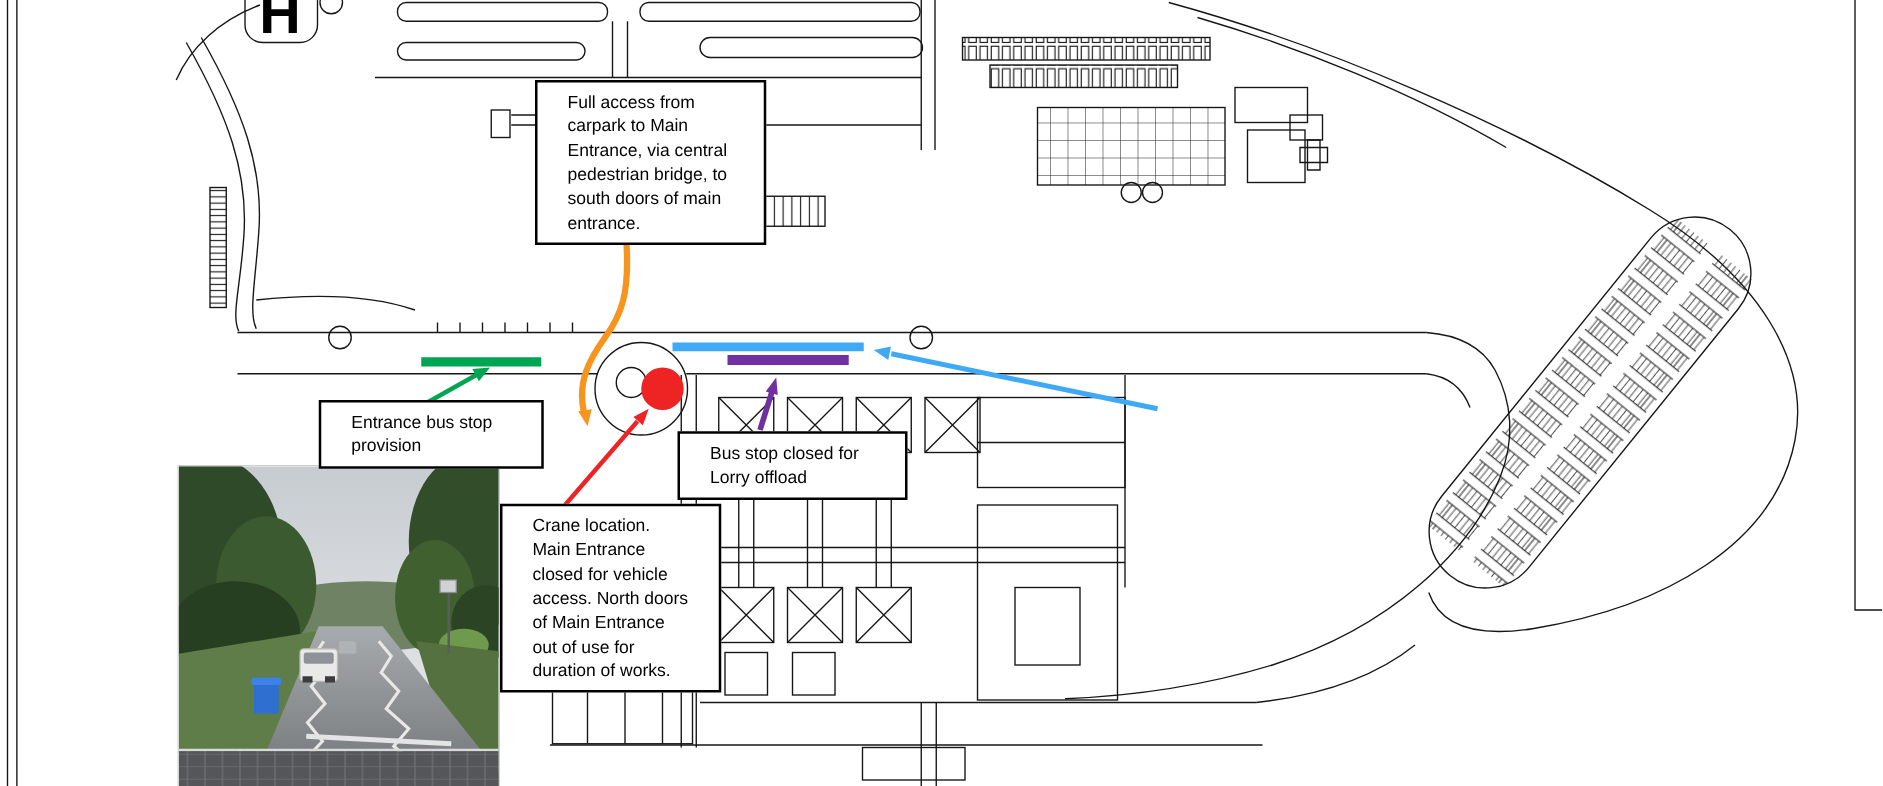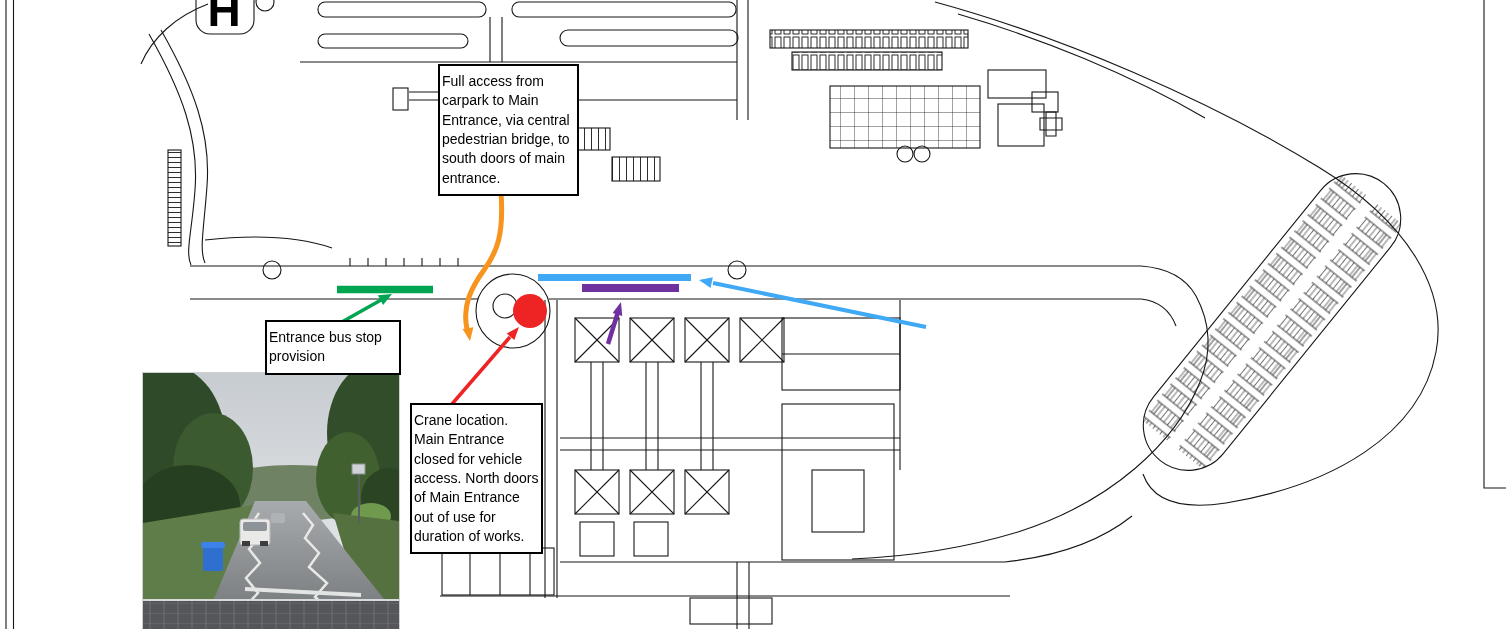--- a/index.html
+++ b/index.html
@@ -3,21 +3,21 @@
 <meta charset="utf-8">
 <style>
   html,body{margin:0;padding:0;background:#ffffff;}
   .stage{
     position:relative;width:1506px;height:629px;background:#fff;overflow:hidden;
     font-family:"Liberation Sans",sans-serif;color:#000;
   }
   svg.layer{position:absolute;left:0;top:0;}
   .note{
     position:absolute;background:#ffffff;border:2.2px solid #000;
-    padding:6px 2px;font-size:14px;line-height:1.38;z-index:30;margin-left:10px;
+    padding:6px 24px;font-size:14px;line-height:1.38;z-index:30;
   }
   #note-full-access{left:428px;top:64px;width:133px;}
   #note-full-pedestrian{left:655px;top:122px;width:166px;}
   #note-temp-bus{left:255px;top:320px;width:128px;}
   #note-bus-closed{left:542px;top:345px;width:132px;}
   #note-crane{left:400px;top:403px;width:125px;}
   #note-single-lane{left:835px;top:325px;width:214px;}
   .photo{
     position:absolute;left:142px;top:372px;width:256px;height:257px;
     z-index:20;overflow:hidden;border:1px solid #cfcfcf;
@@ -218,17 +218,18 @@
         <rect x="209" y="91" width="13" height="10" fill="#cfd3d6" stroke="#8b8f92"></rect>
       </g>
     </svg>
   </div>
 
   <div class="note" id="note-full-access">Full access from carpark to Main Entrance, via central pedestrian bridge, to south doors of main entrance.</div>
 
 
   <div class="note" id="note-temp-bus">Entrance bus stop provision</div>
 
+  <div class="note" id="note-bus-closed">Bus stop closed for Lorry offload</div>
 
   <div class="note" id="note-crane">Crane location. Main Entrance closed for vehicle access. North doors of Main Entrance out of use for duration of works.</div>
 
 
 </div>
 
 </body></html>

